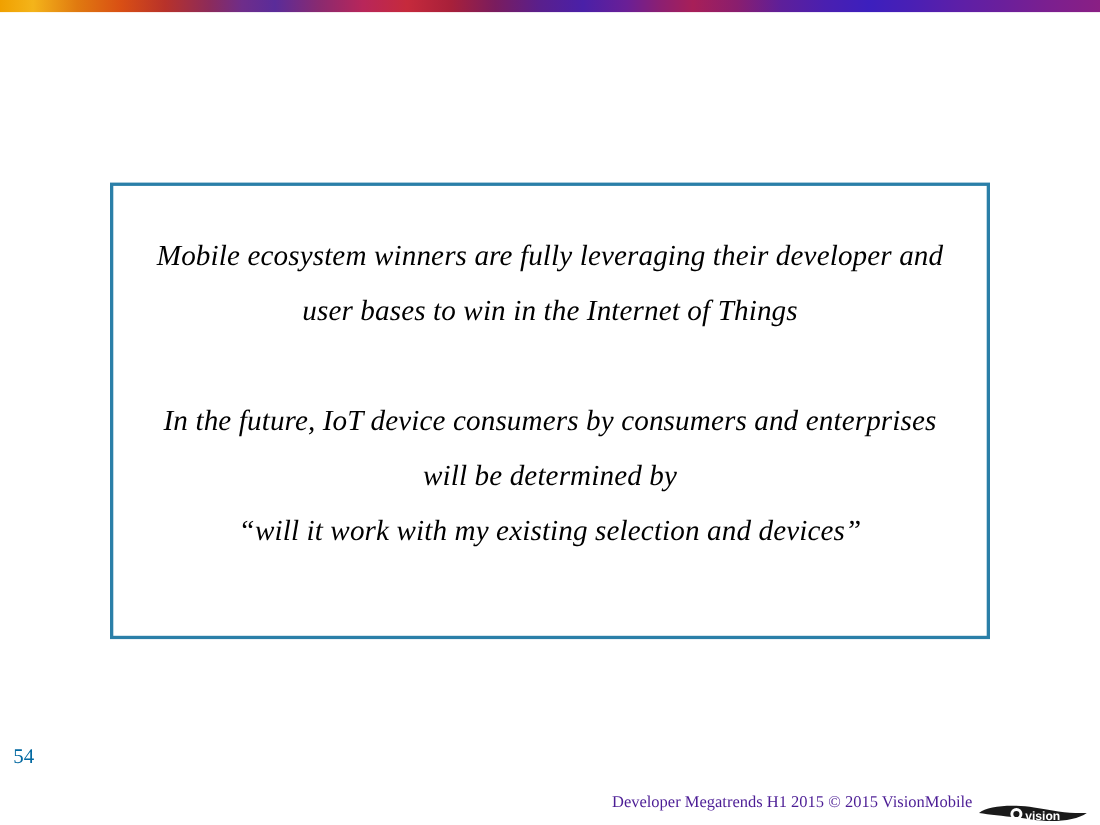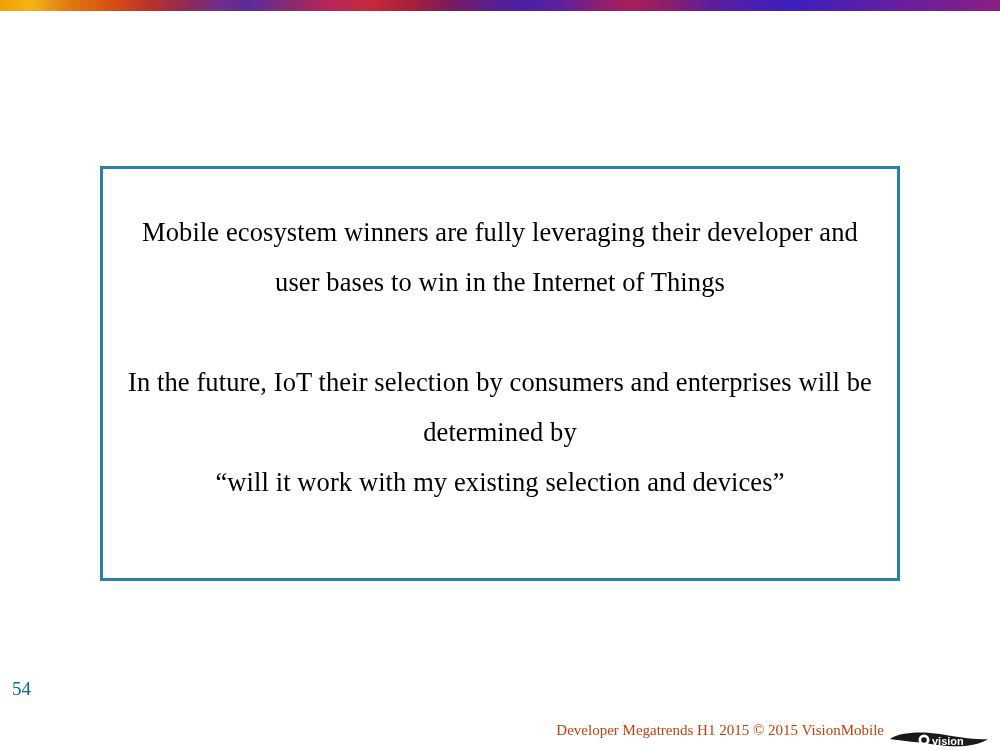--- a/index.html
+++ b/index.html
@@ -76,40 +76,41 @@
     right: 24px;
     top: 38px;
     text-align: center;
   }
   .quote-para {
     font-size: 26.5px;
     line-height: 50px;
     color: #000000;
     margin: 0;
     letter-spacing: 0.1px;
+    font-style: italic;
   }
   .quote-para.second {
     margin-top: 50px;
   }
 
   
   .page-number {
     position: absolute;
     left: 12px;
     top: 678px;
     font-size: 19px;
     color: #0369a1;
     font-family: "Liberation Serif", serif;
   }
   .footer-text {
     position: absolute;
     right: 116px;
     top: 722px;
     font-size: 15px;
-    color: #c2410c;
+    color: #4c1d95;
     font-family: "Liberation Serif", serif;
     white-space: nowrap;
   }
 
   
   .logo {
     position: absolute;
     right: 8px;
     top: 730px;
     width: 104px;
@@ -122,21 +123,21 @@
 </head>
 <body>
 
 <div class="slide">
 
   <div class="top-bar"></div>
 
   <div class="quote-box">
     <div class="quote-inner">
       <p class="quote-para">Mobile ecosystem winners are fully leveraging their developer and user bases to win in the Internet of Things</p>
-      <p class="quote-para second">In the future, IoT their selection by consumers and enterprises will be determined by</p>
+      <p class="quote-para second">In the future, IoT device consumers by consumers and enterprises will be determined by</p>
       <p class="quote-para">“will it work with my existing selection and devices”</p>
     </div>
   </div>
 
   <div class="page-number">54</div>
 
   <div class="footer-text">Developer Megatrends H1 2015 © 2015 VisionMobile</div>
 
   <div class="logo">
     <svg width="104" height="38" viewBox="0 0 104 38" xmlns="http://www.w3.org/2000/svg">

